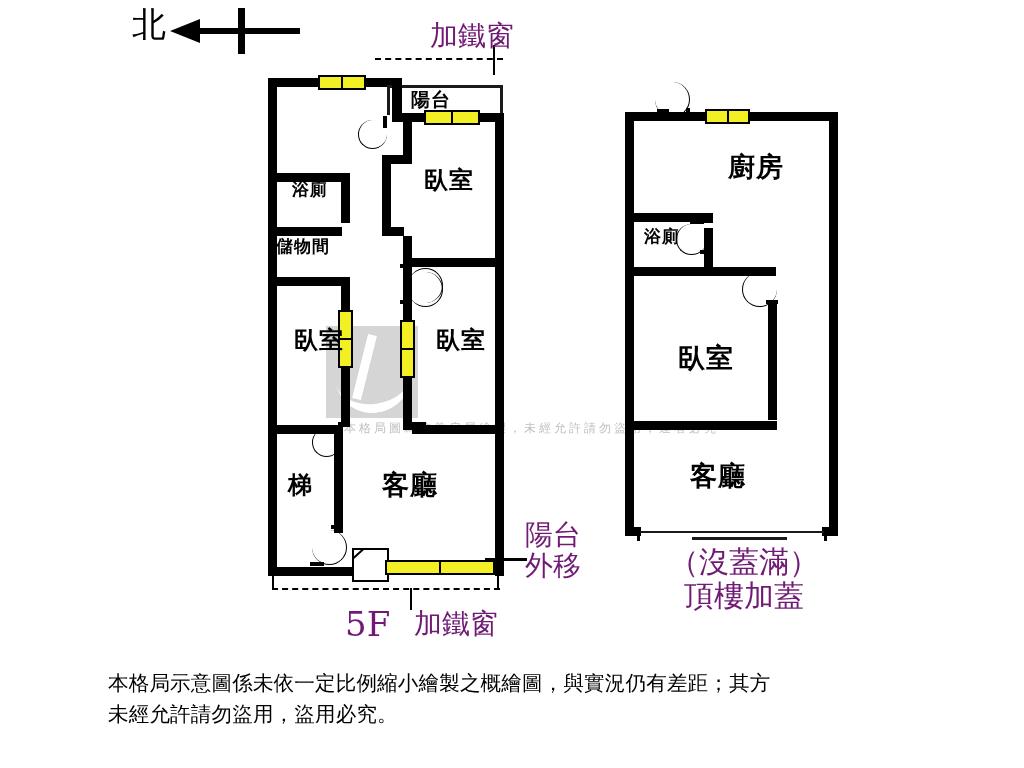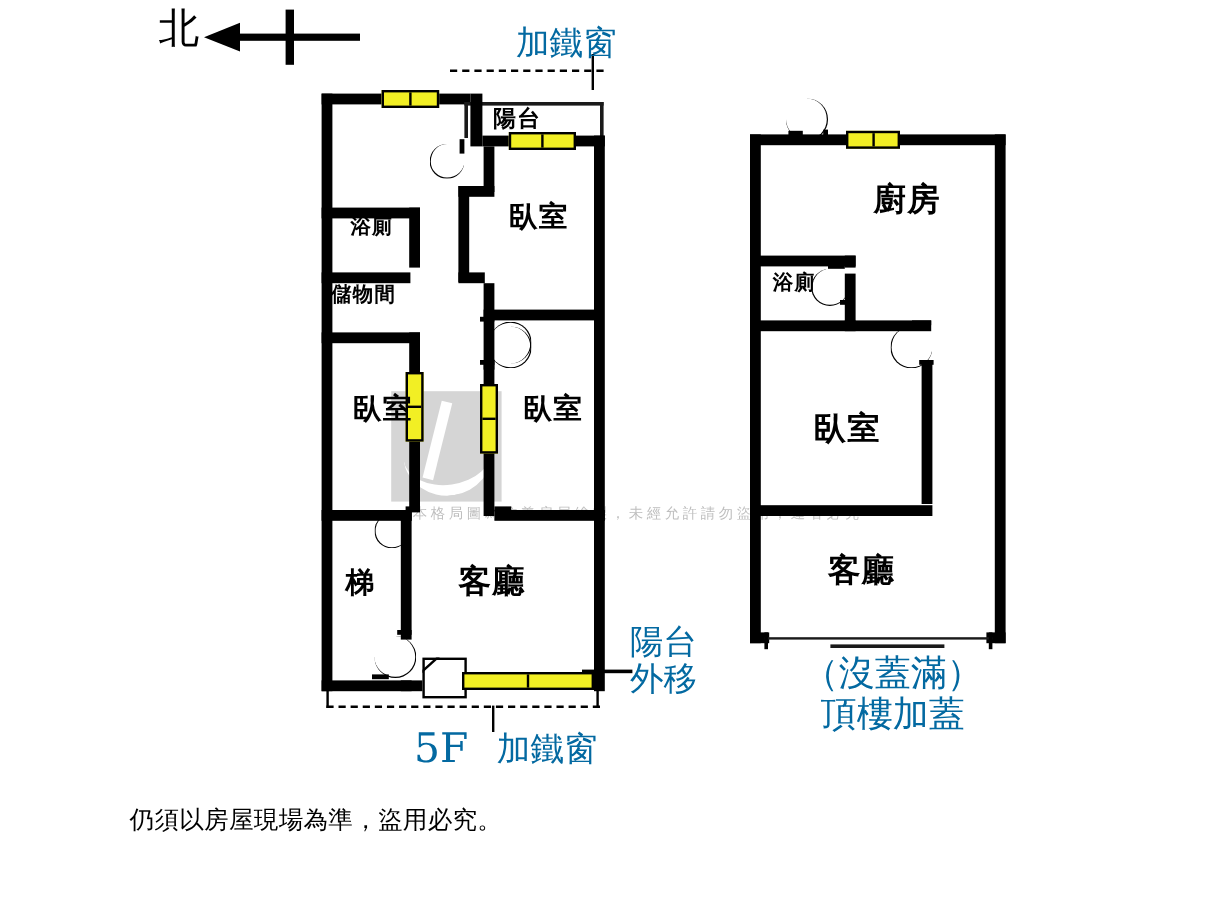--- a/index.html
+++ b/index.html
@@ -84,21 +84,21 @@
     line-height: 1;
   }
   .lbl-lg { font-size: 27px; font-weight: 700; }
   .lbl-md { font-size: 24px; font-weight: 700; }
   .lbl-sm { font-size: 19px; font-weight: 700; }
   .lbl-xs { font-size: 17px; font-weight: 700; }
 
   .outlabel {
     position: absolute;
     font-family: "DejaVu Serif", "Liberation Serif", serif;
-    color: #0369a1;
+    color: #701a75;
     white-space: nowrap;
     line-height: 1.12;
   }
 
   
   .dash-h {
     position: absolute;
     border-top: 2.4px dashed #000;
   }
   .tick-v { position: absolute; background: #000; width: 2.4px; }
@@ -347,16 +347,17 @@
 
     <div class="outlabel" style="left:664px; top:545px; font-size:30px; text-align:center; width:160px;">
       <div>（沒蓋滿）</div>
       <div>頂樓加蓋</div>
     </div>
   </div>
 
   </div>
 
   <div id="disclaimer">
-    <div>仍須以房屋現場為準，盜用必究。</div>
+    <div>本格局示意圖係未依一定比例縮小繪製之概繪圖，與實況仍有差距；其方</div>
+    <div>未經允許請勿盜用，盜用必究。</div>
   </div>
 
 </div>
 
 </body></html>

